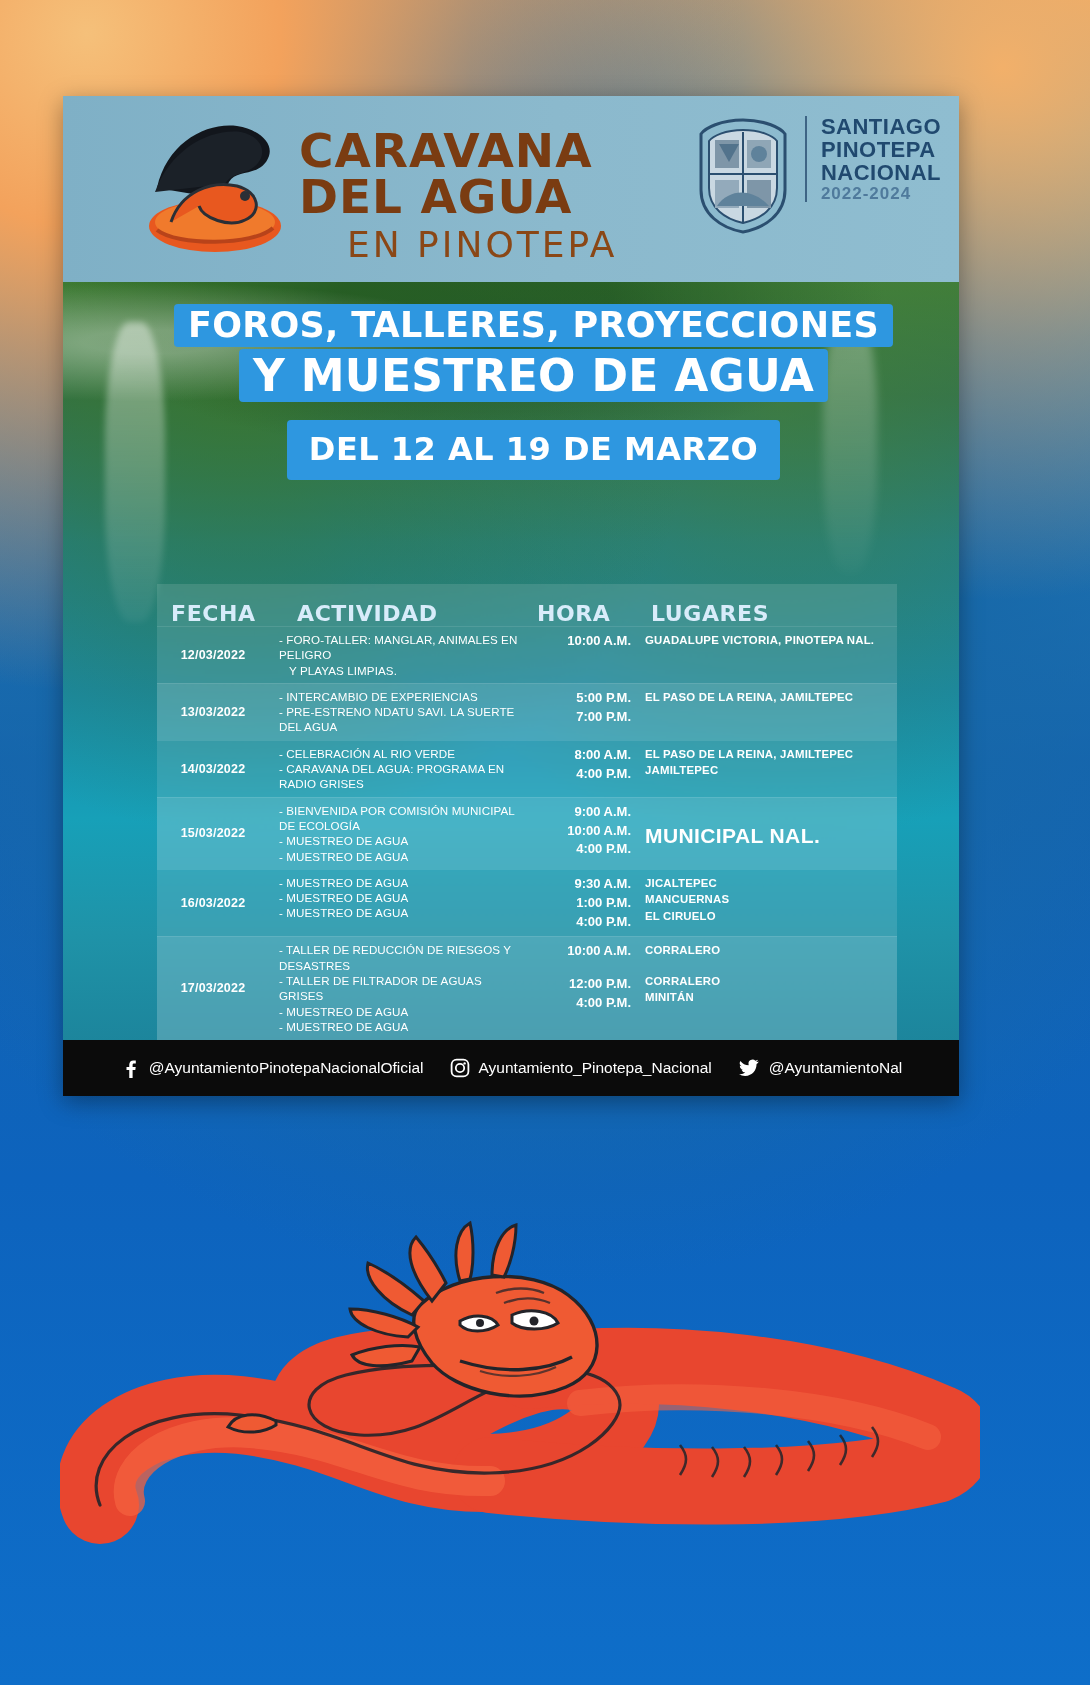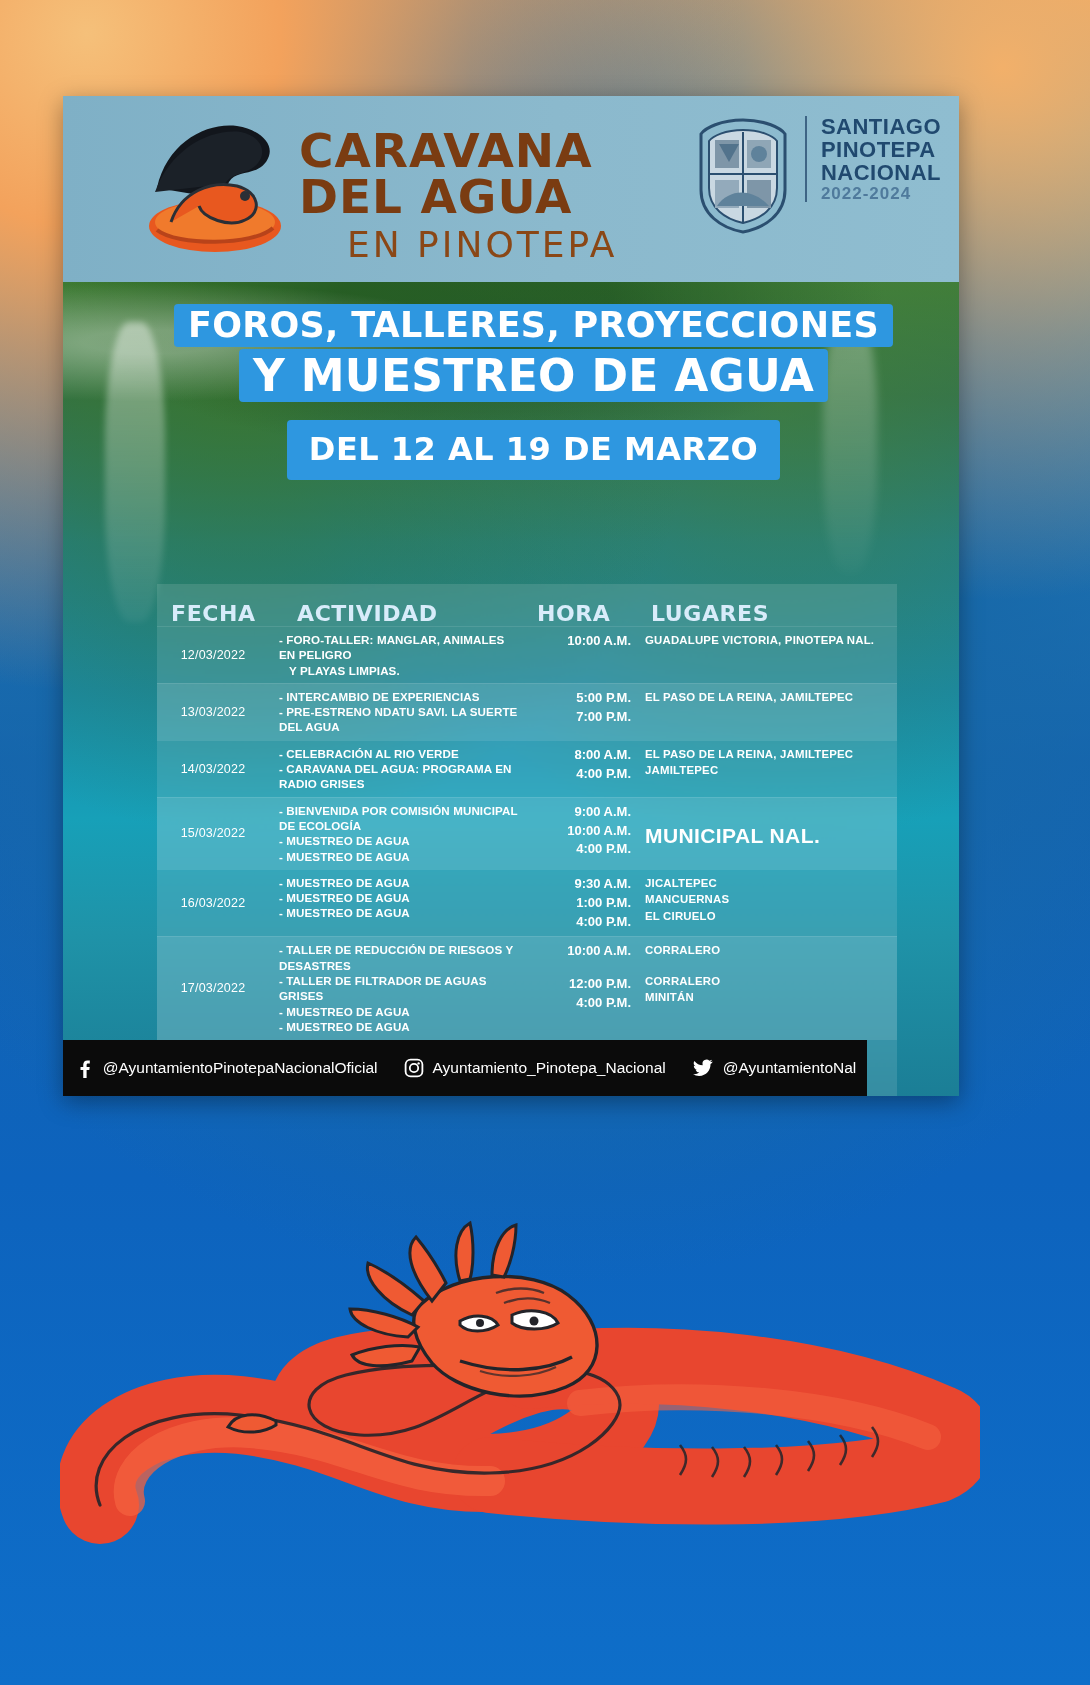--- a/index.html
+++ b/index.html
@@ -91,31 +91,31 @@
   .thead{display:flex;align-items:flex-end;height:42px;color:#eaf6ff;font-weight:bold;
          font-size:22px;letter-spacing:.6px;font-family:"DejaVu Sans", sans-serif;}
   .th-fecha{width:112px;padding-left:14px;color:#d8ecfa;}
   .th-act{flex:1;padding-left:14px;color:#d8ecfa;}
   .th-hora{width:100px;text-align:left;color:#d8ecfa;}
   .th-lug{width:246px;padding-left:14px;color:#d8ecfa;}
 
   .row{display:flex;align-items:stretch;min-height:30px;border-top:1px solid rgba(255,255,255,.10);}
   .row.alt{background:rgba(255,255,255,.10);}
   .c-fecha{width:112px;display:flex;align-items:center;justify-content:center;
-    color:#fff;font-size:12.5px;font-weight:normal;letter-spacing:.2px;}
-  .c-act{flex:1;padding:5px 6px 5px 10px;color:#fff;font-size:11.6px;line-height:1.32;font-weight:bold;letter-spacing:.1px;}
+    color:#fff;font-size:12.5px;font-weight:bold;letter-spacing:.2px;}
+  .c-act{flex:1;padding:5px 6px 5px 10px;color:#fff;font-size:11.6px;line-height:1.32;font-weight:normal;letter-spacing:.1px;}
   .c-hora{width:100px;padding:5px 2px;color:#fff;font-size:13px;font-weight:bold;text-align:right;line-height:1.45;}
   .c-lug{width:246px;padding:5px 6px 5px 12px;color:#fff;font-size:11.4px;font-weight:bold;line-height:1.45;letter-spacing:.2px;}
   .c-lug .big{font-size:21px;letter-spacing:.4px;}
   .c-lug .big2{font-size:19px;letter-spacing:.3px;}
   .c-lug .small{font-size:11.4px;font-weight:bold;}
 
   
   .social{
-    position:absolute;left:0;bottom:0;width:804px;height:56px;background:#0b0b0b;
+    position:absolute;left:0;bottom:0;width:896px;height:56px;background:#0b0b0b;
     display:flex;align-items:center;justify-content:center;gap:26px;color:#fff;
     font-size:15.5px;
   }
   .social .item{display:flex;align-items:center;gap:9px;}
   .social svg{display:block;}
 
   
   .axolotl{position:absolute;left:60px;top:1175px;width:920px;height:380px;}
 </style>
 </head>

